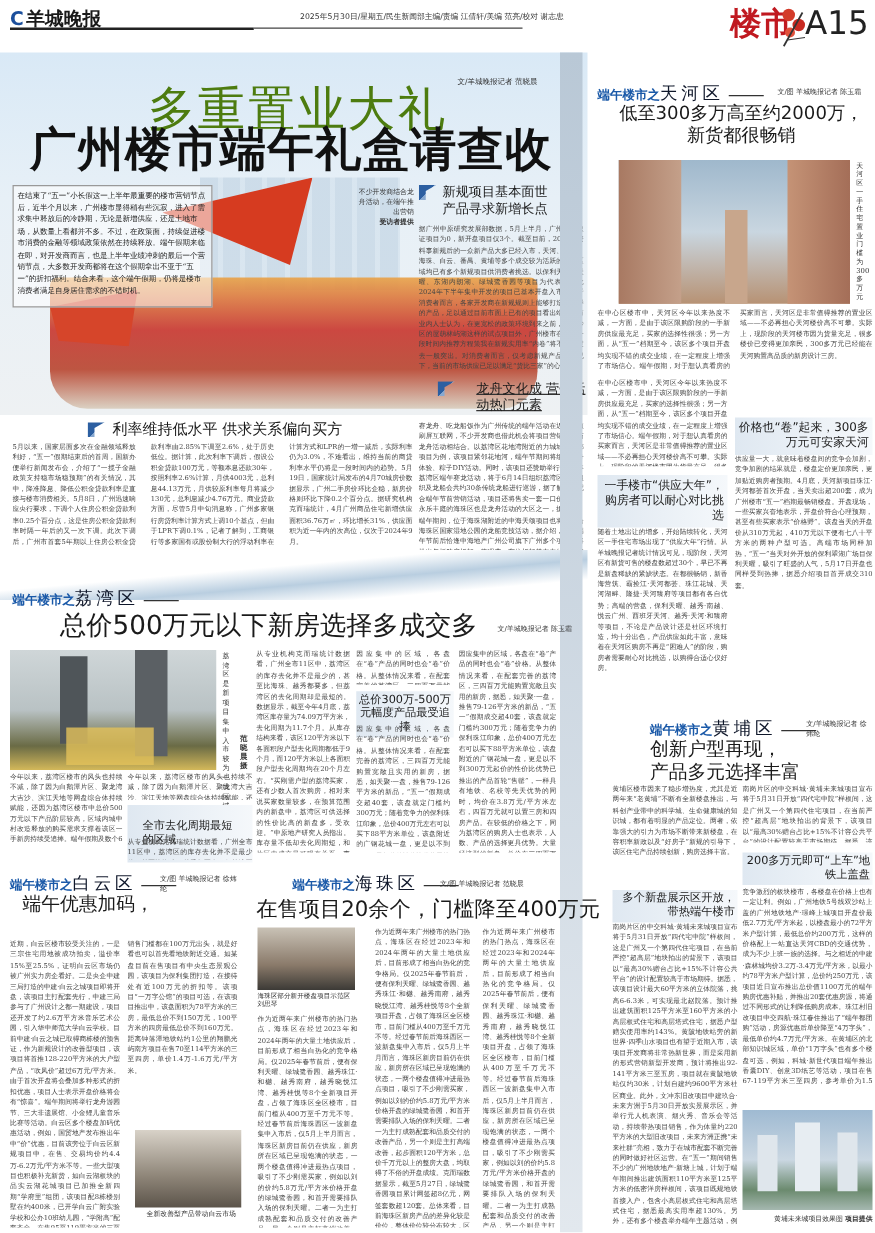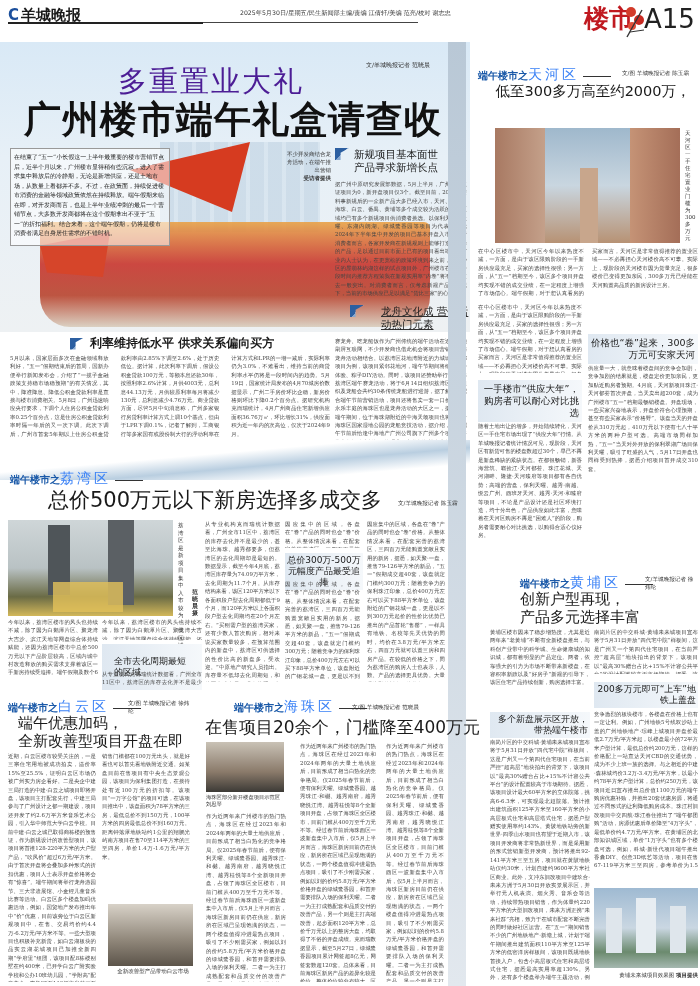--- a/index.html
+++ b/index.html
@@ -13,30 +13,30 @@
 .dateline{left:240px;top:9px;font-size:6.2px;color:#333;font-family:"DejaVu Sans",sans-serif;white-space:nowrap;}
 .section{left:584px;top:2px;font-size:25px;color:#c01920;font-weight:bold;font-family:"DejaVu Sans",sans-serif;}
 .page-no{left:644px;top:4px;font-size:26px;color:#222;font-family:"DejaVu Sans",sans-serif;}
 .flower{left:622px;top:2px;width:26px;height:40px;}
 .hero{left:0;top:42px;width:470px;height:290px;background:linear-gradient(180deg,#d9e9f6 0%,#e7f0f7 40%,#eef1f3 100%);overflow:hidden;}
 .hero-city{left:160px;top:100px;width:160px;height:90px;background:repeating-linear-gradient(90deg,#c7d8e6 0 14px,#d5e3ee 14px 18px);opacity:.8;}
 .hero-boat{left:40px;top:180px;width:390px;height:105px;background:linear-gradient(180deg,#e9a247 0%,#c8352d 40%,#b8442e 70%,#d9cdbd 100%);border-radius:6px 6px 30px 30px;opacity:.9;}
 .hero-flag{left:130px;top:100px;width:120px;height:70px;background:#d63b20;clip-path:polygon(0 40%,100% 0,85% 100%);}
 .hero-flag2{left:40px;top:190px;width:70px;height:45px;background:#d6452a;clip-path:polygon(0 30%,100% 0,90% 100%,10% 90%);}
 .byline-main{left:366px;top:61px;font-size:6px;color:#333;font-family:"DejaVu Sans",sans-serif;}
-.title1{left:118px;top:62px;font-size:29px;color:#4c1d95;font-family:"DejaVu Sans",sans-serif;letter-spacing:2px;}
+.title1{left:118px;top:62px;font-size:38px;color:#4d7c0f;font-family:"DejaVu Sans",sans-serif;letter-spacing:2px;}
 .title2{left:24px;top:95px;font-size:37px;color:#111;font-weight:bold;font-family:"DejaVu Sans",sans-serif;letter-spacing:1px;}
 .lede{left:10px;top:148px;width:160px;font-size:6px;line-height:9.5px;color:#222;}
 .photo-cap{left:285px;top:150px;width:46px;font-size:5.5px;line-height:8px;color:#333;text-align:right;}
 .photo-cap b{color:#333;}
 .sub-head{font-family:"DejaVu Sans",sans-serif;color:#1a1a1a;}
 .bar-icon{width:14px;height:12px;background:linear-gradient(135deg,#2c5fa1 50%,#87a8d0 50%);clip-path:polygon(0 0,100% 0,40% 40%,40% 100%,0 100%);}
 .col-text{font-size:5.4px;line-height:8.4px;color:#444;text-align:justify;}
 .district-tag{font-family:"DejaVu Sans",sans-serif;font-size:10px;color:#1a59a8;font-weight:bold;white-space:nowrap;}
-.district-tag .dn{font-family:Liberation Mono, monospace;font-weight:normal;color:#3b82f6;font-size:14px;letter-spacing:3px;}
+.district-tag .dn{font-family:Liberation Mono, monospace;font-weight:normal;color:#0f172a;font-size:14px;letter-spacing:3px;}
 .district-tag .line{display:inline-block;width:28px;height:1px;background:#333;vertical-align:middle;margin-left:4px;}
 .small-byline{font-size:5.6px;color:#333;font-family:"DejaVu Sans",sans-serif;}
 .big-title{font-family:"DejaVu Sans",sans-serif;color:#1a1a1a;}
 .img-box{background:#8fa3a6;}
 .sidebar-blue{left:448px;top:42px;width:18px;height:944px;background:linear-gradient(180deg,#b9c8d6,#e2e8ee);}
 .callout{background:linear-gradient(90deg,#dfe8f1,#f5f8fb);font-family:"DejaVu Sans",sans-serif;color:#1a1a1a;}
 .wave{left:0;top:440px;width:470px;height:40px;background:linear-gradient(175deg,#fff 40%,#b9cee0 60%,#fff 80%);}
 </style>
 </head>
 <body>
@@ -64,21 +64,21 @@
   <div class="abs hero-flag2"></div>
 </div>
 <div class="abs byline-main">文/羊城晚报记者 范晓晨</div>
 <div class="abs title1">多重置业大礼</div>
 <div class="abs title2">广州楼市端午礼盒请查收</div>
 <div class="abs lede" style="background:rgba(255,255,255,.55);border:1px solid #999;padding:3px;height:98px;overflow:hidden;">在结束了“五一”小长假这一上半年最重要的楼市营销节点后，近半个月以来，广州楼市显得稍有些沉寂，进入了需求集中释放后的冷静期，无论是新增供应，还是土地市场，从数量上看都并不多。不过，在政策面，持续促进楼市消费的金融等领域政策依然在持续释放。端午假期来临在即，对开发商而言，也是上半年业绩冲刺的最后一个营销节点，大多数开发商都将在这个假期拿出不亚于“五一”的折扣福利。结合来看，这个端午假期，仍将是楼市消费者满足自身居住需求的不错时机。</div>
 <div class="abs photo-cap"><span>不少开发商结合龙舟活动，在端午推出营销</span><br><b>受访者提供</b></div>
 
 <div class="abs" style="left:70px;top:335px;display:flex;align-items:center;gap:6px;">
   <div class="bar-icon"></div>
-  <div class="sub-head" style="font-size:12px;font-weight:bold;">利率维持低水平 供求关系偏向买方</div>
+  <div class="sub-head" style="font-size:12px;">利率维持低水平 供求关系偏向买方</div>
 </div>
 <div class="abs col-text" style="left:10px;top:354px;width:320px;height:86px;column-count:3;column-gap:12px;overflow:hidden;">5月以来，国家层面多次在金融领域释放利好，“五一”假期结束后的首周，国新办便举行新闻发布会，介绍了“一揽子金融政策支持稳市场稳预期”的有关情况，其中，降准降息、降低公积金贷款利率是直接与楼市消费相关。5月8日，广州迅速响应央行要求，下调个人住房公积金贷款利率0.25个百分点，这是住房公积金贷款利率时隔一年后的又一次下调。此次下调后，广州市首套5年期以上住房公积金贷款利率由2.85%下调至2.6%，处于历史低位。据计算，此次利率下调后，假设公积金贷款100万元，等额本息还款30年，按照利率2.6%计算，月供4003元，总利息44.13万元，月供较原利率每月将减少130元，总利息减少4.76万元。商业贷款方面，尽管5月中旬消息称，广州多家银行房贷利率计算方式上调10个基点，但由于LPR下调0.1%，记者了解到，工商银行等多家国有或股份制大行的浮动利率在计算方式和LPR的一增一减后，实际利率仍为3.0%，不难看出，维持当前的商贷利率水平仍将是一段时间内的趋势。5月19日，国家统计局发布的4月70城房价数据显示，广州二手房价环比企稳，新房价格则环比下降0.2个百分点。据研究机构克而瑞统计，4月广州商品住宅新增供应面积36.76万㎡，环比增长31%，供应面积为近一年内的次高位，仅次于2024年9月。</div>
 
 <div class="abs" style="left:335px;top:148px;display:flex;gap:5px;">
   <div class="bar-icon"></div>
   <div class="sub-head" style="font-size:10.5px;line-height:13px;width:95px;">新规项目基本面世 产品寻求新增长点</div>
 </div>
 <div class="abs col-text" style="left:335px;top:180px;width:132px;height:120px;overflow:hidden;">据广州中原研究发展部数据，5月上半月，广州新增取证项目为0，新开盘项目仅3个。截至目前，2003年资料事新规后的一众新产品大多已经入市，天河、越秀、海珠、白云、番禺、黄埔等多个成交较为活跃的热门区域均已有多个新规项目供消费者挑选。以保利天和、天曜、东湖内朗湖、绿城鹭香园等项目为代表的一批2024年下半年集中开发的项目已基本开盘入市。对于消费者而言，各家开发商在新规规则上能够打造出怎样的产品，足以通过目前市面上已有的项目看出端倪。有业内人士认为，在更宽松的政策环境到来之前，除南沙区的屋萌林屿湖这样的试点项目外，广州楼市在过去一段时间内推荐方程策我在新规实用率“内卷”将不再如过去一般突出。对消费者而言，仅考虑新规产品的情况下，当前的市场供应已足以满足“货比三家”的心态。</div>
 
 <div class="abs" style="left:350px;top:305px;display:flex;gap:17px;text-decoration:underline;">
@@ -88,20 +88,21 @@
 <div class="abs col-text" style="left:335px;top:337px;width:132px;height:105px;overflow:hidden;">赛龙舟、吃龙船饭作为广州传统的端午活动在近期频频刷屏互联网，不少开发商也借此机会将项目营销活动与龙舟活动相结合。以荔湾区花地湾附近的力城城汇新都项目为例，该项目紧邻花地河，端午节期间将组织龙舟体验、粽子DIY活动。同时，该项目还赞助举行2025年荔湾区端午赛龙活动，将于6月14日组织荔湾区联社组织及龙船会共约30条传统龙船进行巡游，据了解，为配合端午节前营销活动，项目还将售卖一套一口价单位。永乐丰庭的海珠区也是龙舟活动的大区之一，据了解，端午期间，位于海珠湖附近的中海天颂项目也将开展合海珠区国家湿地公园的龙船竞技活动，据介绍，由于端午节前后恰逢中海地产广州公司旗下广州多个项目均将推出包括购房折扣、管理费、车位折扣等在内的多重好礼。以天颂为例，端午期间，购房折扣最高优惠可达30万元/套，全款团购还可享受97折优惠。</div>
 
 <div class="abs wave"></div>
 
 <div class="abs sidebar-blue"></div>
 
 <div class="abs district-tag" style="left:478px;top:66px;"><span>端午楼市之</span><span class="dn">天河区</span><span class="line"></span></div>
 <div class="abs small-byline" style="left:622px;top:70px;">文/图 羊城晚报记者 陈玉霜</div>
 <div class="abs big-title" style="left:488px;top:82px;width:210px;text-align:center;font-size:14.5px;line-height:18px;">
     <div>低至300多万高至约2000万，</div>
+    <div>新货都很畅销</div>
   </div>
 <div class="abs img-box" style="left:495px;top:128px;width:185px;height:115px;background:linear-gradient(180deg,#9fb8cc 0%,#c9d6e0 50%,#b79274 100%);">
   <div class="abs" style="left:0;top:0;width:50px;height:115px;background:linear-gradient(90deg,#a87962,#c4a08a);"></div>
   <div class="abs" style="left:135px;top:0;width:50px;height:115px;background:linear-gradient(90deg,#c59376,#a46e58);"></div>
   <div class="abs" style="left:85px;top:40px;width:18px;height:75px;background:#c8a68c;"></div>
 </div>
 <div class="abs" style="left:685px;top:130px;width:10px;font-size:5.5px;line-height:7px;color:#333;">天河区一手住宅置业门槛为300多万元</div>
 <div class="abs col-text" style="left:478px;top:247px;width:220px;height:58px;column-count:2;column-gap:8px;overflow:hidden;">在中心区楼市中，天河区今年以来热度不减，一方面，是由于该区限购阶段的一手新房供应最充足，买家的选择性很强；另一方面，从“五一”档期至今，该区多个项目开盘均实现不错的成交业绩，在一定程度上增强了市场信心。端午假期，对于想认真看房的买家而言，天河区是非常值得推荐的置业区域——不必再担心天河楼价高不可攀。实际上，现阶段的天河楼市因为货量充足，很多楼价已变得更加亲民，300多万元已经能在天河购置高品质的新房设计三房。</div>
 <div class="abs col-text" style="left:478px;top:303px;width:104px;height:70px;overflow:hidden;"><span>在中心区楼市中，天河区今年以来热度不减，一方面，是由于该区限购阶段的一手新房供应最充足，买家的选择性很强；另一方面，从“五一”档期至今，该区多个项目开盘均实现不错的成交业绩，在一定程度上增强了市场信心。端午假期，对于想认真看房的买家而言，天河区是非常值得推荐的置业区域——不必再担心天河楼价高不可攀。实际上，现阶段的天河楼市因为货量充足，很多楼价已变得更加亲民，300多万元已经能在天河购置高品质的新房设计三房。</span></div>
 <div class="abs callout" style="left:478px;top:380px;width:104px;padding:3px;font-size:9.5px;line-height:12px;text-align:right;">一手楼市“供应大年”，购房者可以耐心对比挑选</div>
@@ -126,21 +127,20 @@
 <div class="abs col-text" style="left:205px;top:520px;width:75px;height:162px;overflow:hidden;">从专业机构克而瑞统计数据看，广州全市11区中，荔湾区的库存去化并不是最少的，甚至比海珠、越秀都要多，但荔湾区的去化周期却是最短的。数据显示，截至今年4月底，荔湾区库存量为74.09万平方米，去化周期为11.7个月。从库存结构来看，该区120平方米以下各面积段户型去化周期都低于9个月，而120平方米以上各面积段户型去化周期均在20个月左右。“买刚需户型的荔湾买家，还有少数人首次购房，相对来说买家数量较多，在预算范围内的新盘中，荔湾区可供选择的性价比高的新盘多，受欢迎。”中原地产研究人员指出。库存量不低却去化周期短，和片区内成交最可观有关系。事实上，在上半年最重要的“五一”营销节点，荔湾区一手住宅市场也出现销售和成交小高峰。合富研究院监测数据显示，“总价500万元以内，地段成熟且配套力度大”的刚需首改项目成为市场热点，点燃了购房需求。</div>
 <div class="abs col-text" style="left:285px;top:520px;width:75px;height:28px;overflow:hidden;">因应集中的区域，各盘在“卷”产品的同时也会“卷”价格。从整体情况来看，在配套完善的荔湾区，三四百万元能购置宽敞且实用的新房，据悉，如天聚·一盘，推售79-126平方米的新品，“五一”假期成交超40套，该盘就定门槛约300万元；随着竞争力的保利珠江印象，总价400万元左右可以买下88平方米单位，该盘附近的广钢花城一盘，更是以不到300万元起价的性价比优势已推出的产品首轮“售罄”，一样具有地铁、名校等先天优势的同时，均价在3.8万元/平方米左右，四百万元就可以置三房和四房产品。在较低的价格之下，同为荔湾区的购房人士也表示，人数、产品的选择更具优势。大量经济型的新盘，总价在三四百万元的房子最受他们关注，也成为成交来源。现阶段，荔湾区可售楼盘，目前集中在成熟地段内，周边配套完善，整体均价在每平方米5.5万元之间。</div>
 <div class="abs callout" style="left:285px;top:553px;width:78px;padding:2px;font-size:9px;line-height:11px;text-align:center;">总价300万-500万元幅度产品最受追捧</div>
 <div class="abs col-text" style="left:285px;top:580px;width:75px;height:102px;overflow:hidden;">因应集中的区域，各盘在“卷”产品的同时也会“卷”价格。从整体情况来看，在配套完善的荔湾区，三四百万元能购置宽敞且实用的新房，据悉，如天聚·一盘，推售79-126平方米的新品，“五一”假期成交超40套，该盘就定门槛约300万元；随着竞争力的保利珠江印象，总价400万元左右可以买下88平方米单位，该盘附近的广钢花城一盘，更是以不到300万元起价的性价比优势已推出的产品首轮“售罄”，一样具有地铁、名校等先天优势的同时，均价在3.8万元/平方米左右，四百万元就可以置三房和四房产品。在较低的价格之下，同为荔湾区的购房人士也表示，人数、产品的选择更具优势。大量经济型的新盘，总价在三四百万元的房子最受他们关注，也成为成交来源。现阶段，荔湾区可售楼盘，目前集中在成熟地段内，周边配套完善，整体均价在每平方米5.5万元之间。</div>
 <div class="abs col-text" style="left:367px;top:520px;width:78px;height:162px;overflow:hidden;">因应集中的区域，各盘在“卷”产品的同时也会“卷”价格。从整体情况来看，在配套完善的荔湾区，三四百万元能购置宽敞且实用的新房，据悉，如天聚·一盘，推售79-126平方米的新品，“五一”假期成交超40套，该盘就定门槛约300万元；随着竞争力的保利珠江印象，总价400万元左右可以买下88平方米单位，该盘附近的广钢花城一盘，更是以不到300万元起价的性价比优势已推出的产品首轮“售罄”，一样具有地铁、名校等先天优势的同时，均价在3.8万元/平方米左右，四百万元就可以置三房和四房产品。在较低的价格之下，同为荔湾区的购房人士也表示，人数、产品的选择更具优势。大量经济型的新盘，总价在三四百万元的房子最受他们关注，也成为成交来源。现阶段，荔湾区可售楼盘，目前集中在成熟地段内，周边配套完善，整体均价在每平方米5.5万元之间。</div>
 
 <div class="abs district-tag" style="left:8px;top:698px;"><span>端午楼市之</span><span class="dn">白云区</span><span class="line"></span></div>
 <div class="abs small-byline" style="left:128px;top:700px;width:62px;">文/图 羊城晚报记者 徐炜纶</div>
 <div class="abs big-title" style="left:18px;top:714px;font-size:15px;line-height:18px;">
     <div>端午优惠加码，</div>
-    <div>全新改善型项目开盘在即</div>
   </div>
 <div class="abs col-text" style="left:8px;top:752px;width:88px;height:230px;overflow:hidden;">近期，白云区楼市较受关注的，一是三宗住宅用地被成功拍卖，溢价率15%至25.5%，证明白云区市场仍被广州实力房企看好。二是央企中建三局打造的中建·白云之城项目即将开盘，该项目主打配套先行，中建三局参与了广州设计之都一期建设，项目还开发了约2.6万平方米音乐艺术公园，引入华中师范大学白云学校。目前中建·白云之城已取得商栋楼的预售证，作为新规设计的改善型项目，该项目将首推128-220平方米的大户型产品，“吹风价”超过6万元/平方米。由于首次开盘将会叠加多种形式的折扣优惠，项目人士表示开盘价格将会有“惊喜”。端午期间将举行龙舟游园节、三大非遗展馆、小金鲤儿童音乐比赛等活动。白云区多个楼盘加码优惠活动，例如，国贸地产发布推出年中“价”优惠，目前该旁位于白云区新规项目中，在售、交易均价约4.4万-6.2万元/平方米不等。一些大型项目也积极补充新货，如白云湖板块的品实云湖花城项目已加推全新四期“学府里”组团，该项目配8栋楼别墅在约400米，已开学白云广附实验学校和公办10班幼儿园，“学附高”配套齐全，在售95至119平方米的三至五房，总价约206万元起。</div>
 <div class="abs col-text" style="left:102px;top:752px;width:88px;height:132px;overflow:hidden;">销售门槛都在100万元出头，就是好看也可以首先看地铁附近交通。如某盘目前在售项目有中央生态景观公园，该项目为保利集团打造，在接待处有近100万元的折扣等。该项目“一万字公馆”的项目可选，在该项目推出中，该盘面积为78平方米的三房，最低总价不到150万元，100平方米的四房最低总价不到160万元。距离钟落潭地铁站约1公里的翔鹏光屿南方项目在售70至114平方米的三至四房，单价1.4万-1.6万元/平方米。</div>
 <div class="abs img-box" style="left:108px;top:904px;width:85px;height:62px;background:linear-gradient(180deg,#d8d2c8,#8e8578 60%,#5c544a);"></div>
 <div class="abs" style="left:108px;top:968px;width:90px;font-size:5.5px;color:#333;text-align:center;">全新改善型产品带动白云市场</div>
 
 <div class="abs district-tag" style="left:234px;top:698px;"><span>端午楼市之</span><span class="dn">海珠区</span><span class="line"></span></div>
 <div class="abs small-byline" style="left:352px;top:704px;">文/图 羊城晚报记者 范晓晨</div>
 <div class="abs big-title" style="left:205px;top:716px;font-size:17px;">在售项目20余个，门槛降至400万元</div>
 <div class="abs img-box" style="left:206px;top:742px;width:78px;height:50px;background:linear-gradient(180deg,#c9c2b6,#8a7a6a 60%,#3c3a36);"></div>

